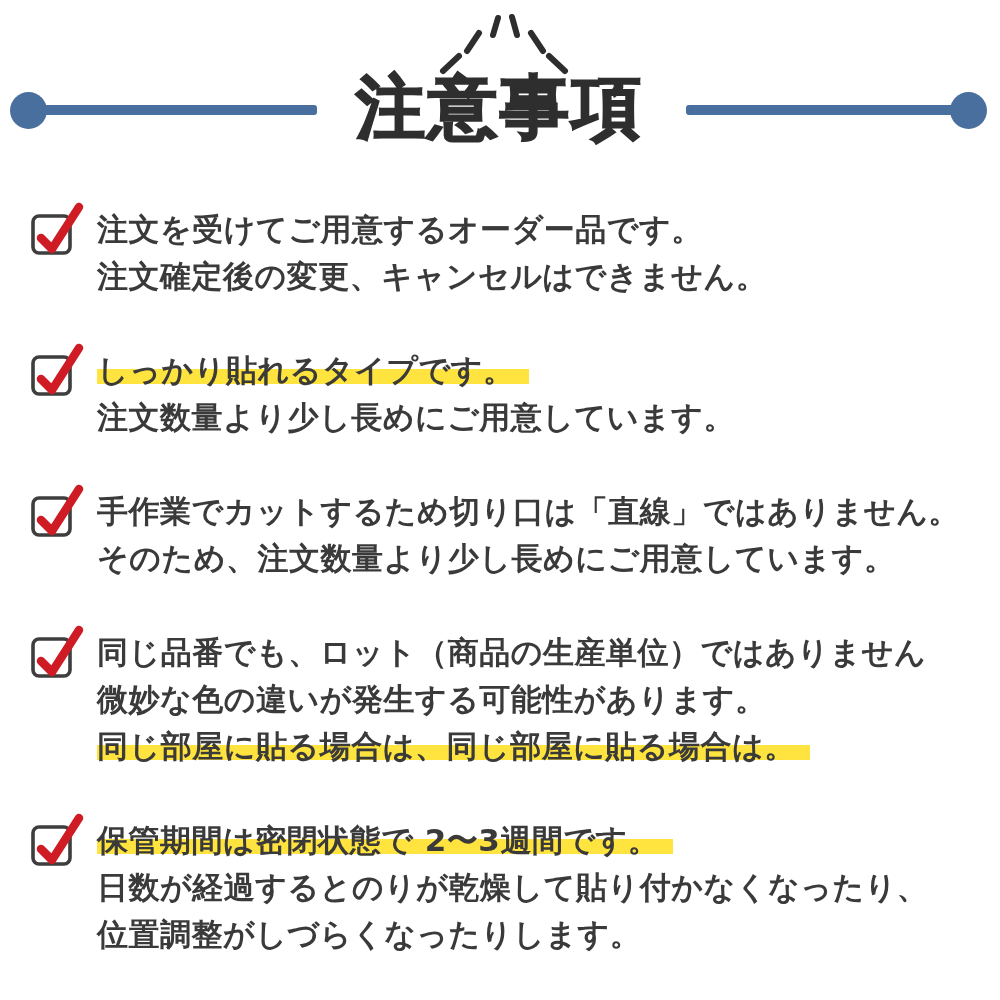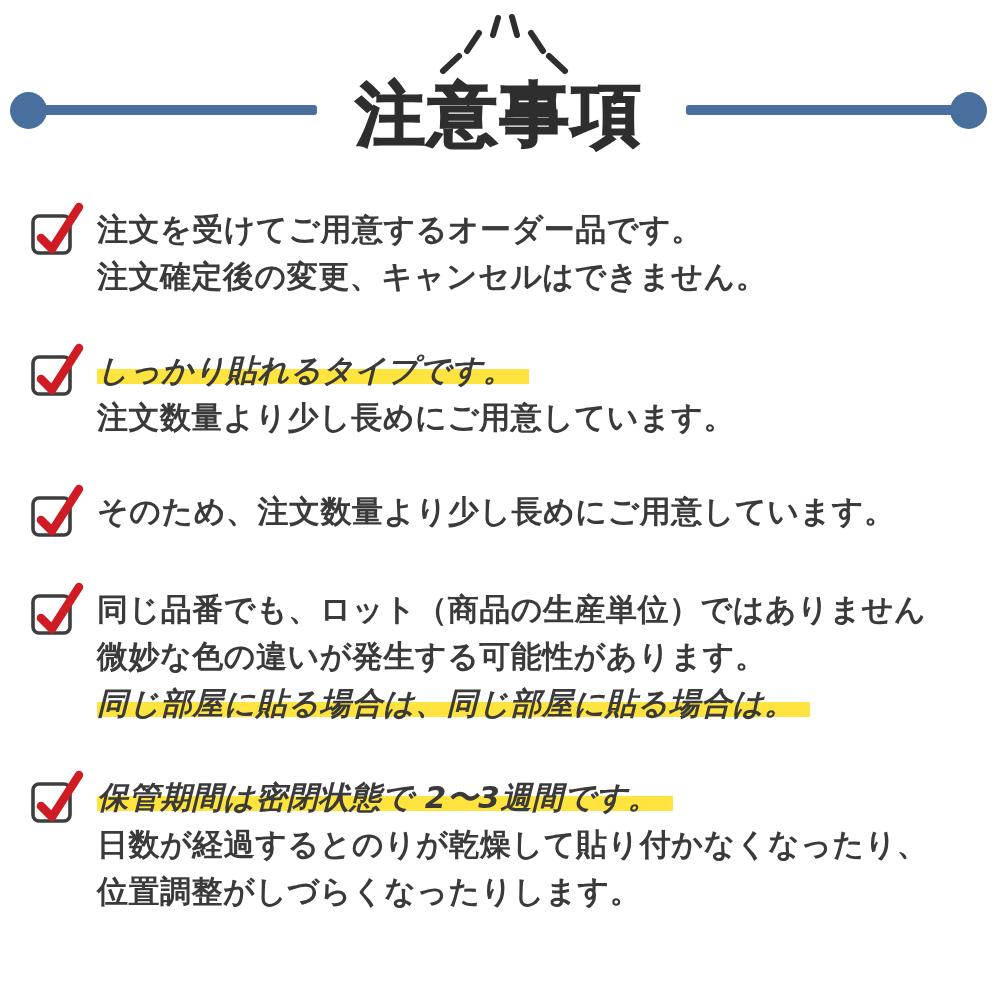--- a/index.html
+++ b/index.html
@@ -31,21 +31,21 @@
   }
   .end-dot.left  { left: 10px; }
   .end-dot.right { left: 950px; }
   .rule {
     position: absolute; top: 105px; height: 10px;
     background: var(--blue); border-radius: 3px;
   }
   .rule.left  { left: 44px;  width: 273px; }
   .rule.right { left: 686px; width: 271px; }
   .title {
-    position: absolute; top: 78px; left: 0; width: 100%;
+    position: absolute; top: 71px; left: 0; width: 100%;
     margin: 0; text-align: center;
     font-size: 69px; line-height: 72px; font-weight: 900;
     letter-spacing: 3px; color: var(--title-color);
     -webkit-text-stroke: 2px var(--title-color);
   }
 
   
   .checklist { padding: 8px 20px 0 28px; }
   .item { display: flex; align-items: flex-start; margin-bottom: 47px; }
   .checkbox { flex: 0 0 58px; width: 58px; height: 58px; margin-top: -7px; }
@@ -56,21 +56,20 @@
   .lines {
     margin-left: 11px; color: var(--text);
     font-size: 31px; font-weight: bold; line-height: 47px;
     letter-spacing: 0.5px; white-space: nowrap;
   }
   .line { height: 47px; }
   .hl {
     background-image: linear-gradient(to bottom,
       transparent 46%, var(--yellow) 46%, var(--yellow) 90%, transparent 90%);
     padding-right: 14px;
-    font-style: italic;
   }
 </style>
 </head>
 <body>
 
 <div class="page">
 
   <header class="header">
     <svg class="rays" viewBox="0 0 134 64" aria-hidden="true">
       <line x1="7" y1="58" x2="23" y2="43"></line>
@@ -115,20 +114,21 @@
     </section>
 
     <section class="item">
       <span class="checkbox">
         <svg viewBox="0 0 58 58" aria-hidden="true">
           <rect class="box" x="5" y="17" width="37" height="37" rx="6"></rect>
           <path class="check" d="M13 39 L24 50 L51 8"></path>
         </svg>
       </span>
       <div class="lines">
+          <div class="line"><span>手作業でカットするため切り口は「直線」ではありません。</span></div>
           <div class="line"><span>そのため、注文数量より少し長めにご用意しています。</span></div>
         </div>
     </section>
 
     <section class="item">
       <span class="checkbox">
         <svg viewBox="0 0 58 58" aria-hidden="true">
           <rect class="box" x="5" y="17" width="37" height="37" rx="6"></rect>
           <path class="check" d="M13 39 L24 50 L51 8"></path>
         </svg>

